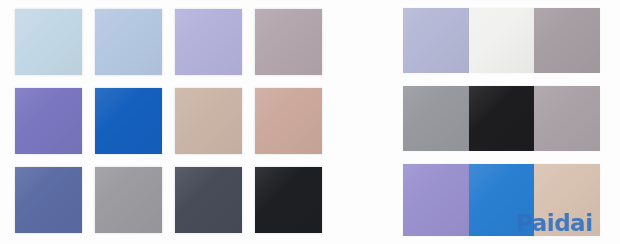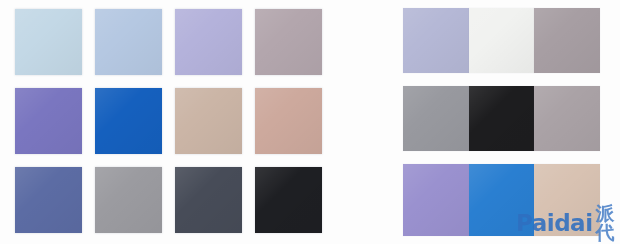--- a/index.html
+++ b/index.html
@@ -131,16 +131,15 @@
     <div class="swatch" style="background-color: rgb(29, 29, 31);"></div>
     <div class="swatch" style="background-color: rgb(170, 162, 166);"></div>
 
     <div class="swatch" style="background-color: rgb(154, 145, 207);"></div>
     <div class="swatch" style="background-color: rgb(42, 127, 209);"></div>
     <div class="swatch" style="background-color: rgb(216, 194, 178);"></div>
   </div>
 
   <div class="watermark">
     <span class="watermark-latin" style="color: rgb(47, 111, 192);">Paidai</span>
-    <span class="watermark-cjk" style="color: rgb(76, 130, 200);">派代</span>
   </div>
 
 </div>
 
 </body></html>

